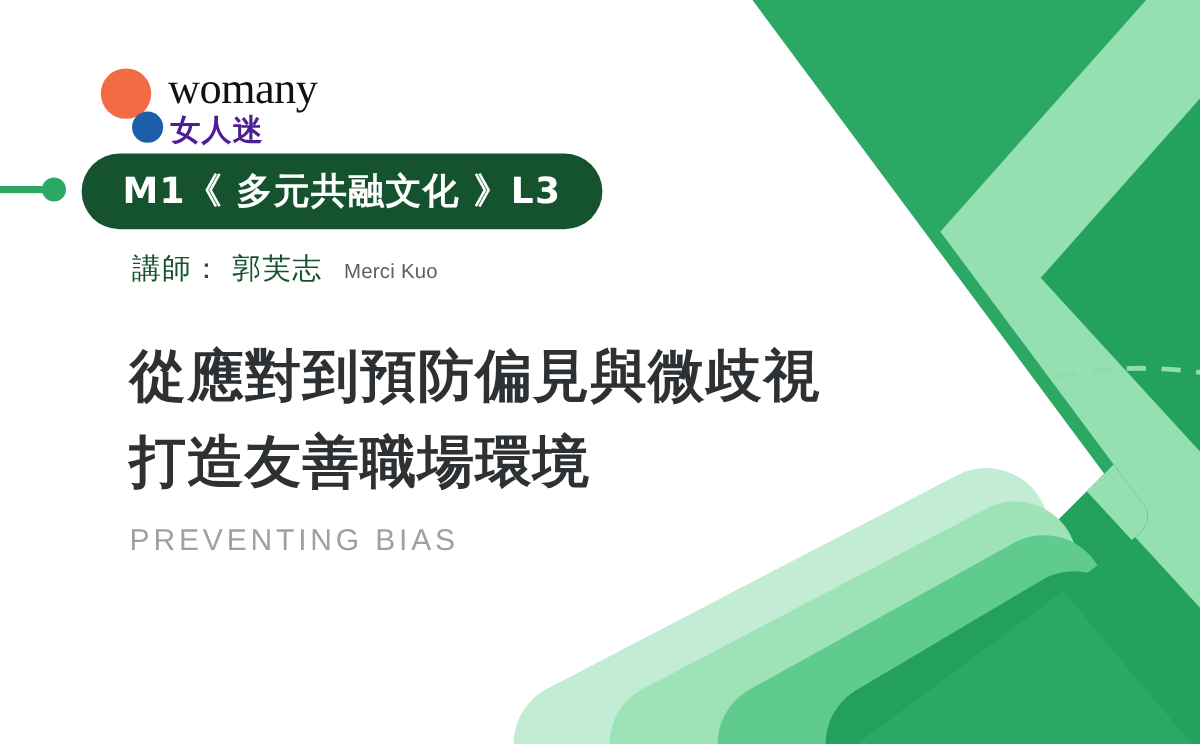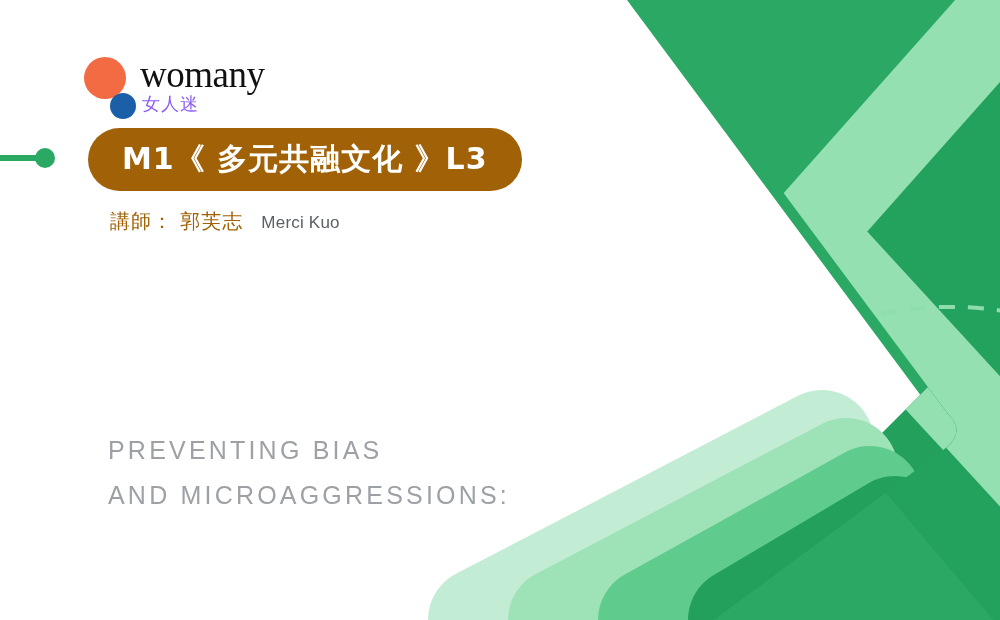--- a/index.html
+++ b/index.html
@@ -101,61 +101,61 @@
     font-weight: 400;
     letter-spacing: -0.5px;
     color: #111111;
     white-space: nowrap;
   }
   .logo-cn {
     position: absolute;
     left: 58px;
     top: 37px;
     font-family: "DejaVu Sans", "Liberation Sans", sans-serif;
-    font-size: 18px;
-    font-weight: 400;
+    font-size: 25px;
+    font-weight: 700;
     letter-spacing: 1px;
-    color: #8b5cf6;
+    color: #4c1d95;
     white-space: nowrap;
   }
 
   
   .badge {
     position: absolute;
-    left: 88px;
+    left: 68px;
     top: 128px;
     height: 63px;
     box-sizing: border-box;
     padding: 0 34px;
     display: flex;
     align-items: center;
-    background: #a16207;
+    background: #14532d;
     border-radius: 34px;
     color: #ffffff;
     font-family: "DejaVu Sans", "Liberation Sans", sans-serif;
     font-size: 30px;
     font-weight: 700;
     letter-spacing: 1px;
     white-space: nowrap;
   }
 
   
   .instructor {
     position: absolute;
     left: 110px;
     top: 208px;
     display: flex;
     align-items: baseline;
     white-space: nowrap;
   }
   .instructor-cn {
     font-family: "DejaVu Sans", "Liberation Sans", sans-serif;
-    font-size: 20px;
+    font-size: 24px;
     font-weight: 400;
-    color: #a16207;
+    color: #14532d;
     letter-spacing: 1px;
   }
   .instructor-en {
     margin-left: 18px;
     font-family: "Liberation Sans", "DejaVu Sans", sans-serif;
     font-size: 17px;
     font-weight: 400;
     color: #5B6066;
     letter-spacing: 0.2px;
   }
@@ -288,20 +288,23 @@
       <div class="logo-cn">女人迷</div>
     </div>
 
     <div class="badge">M1《 多元共融文化 》L3</div>
 
     <div class="instructor">
       <span class="instructor-cn">講師： 郭芙志</span>
       <span class="instructor-en">Merci Kuo</span>
     </div>
 
+    <div class="title">
+      <div class="title-line">從應對到預防偏見與微歧視</div>
+      <div class="title-line">打造友善職場環境</div>
+    </div>
 
     <div class="subtitle">
       <div class="sub-line-big">PREVENTING BIAS</div>
-      <div class="sub-line-big">AND MICROAGGRESSIONS:</div>
     </div>
 
   </div>
 </div>
 
 </body></html>

